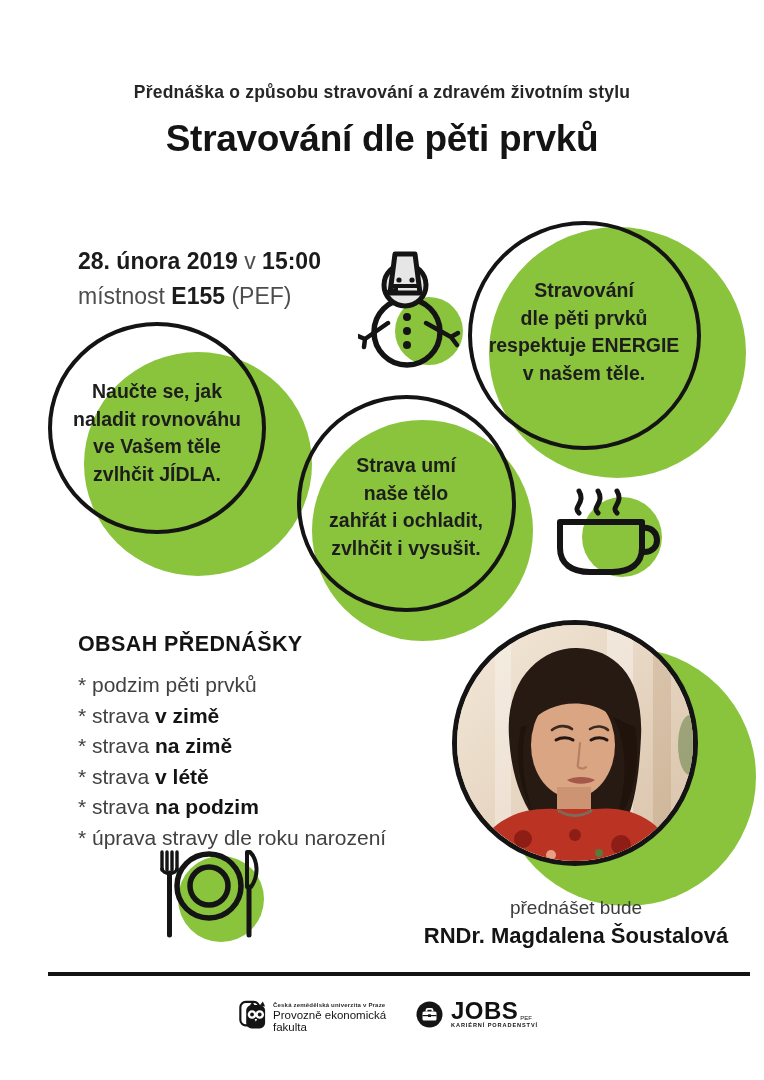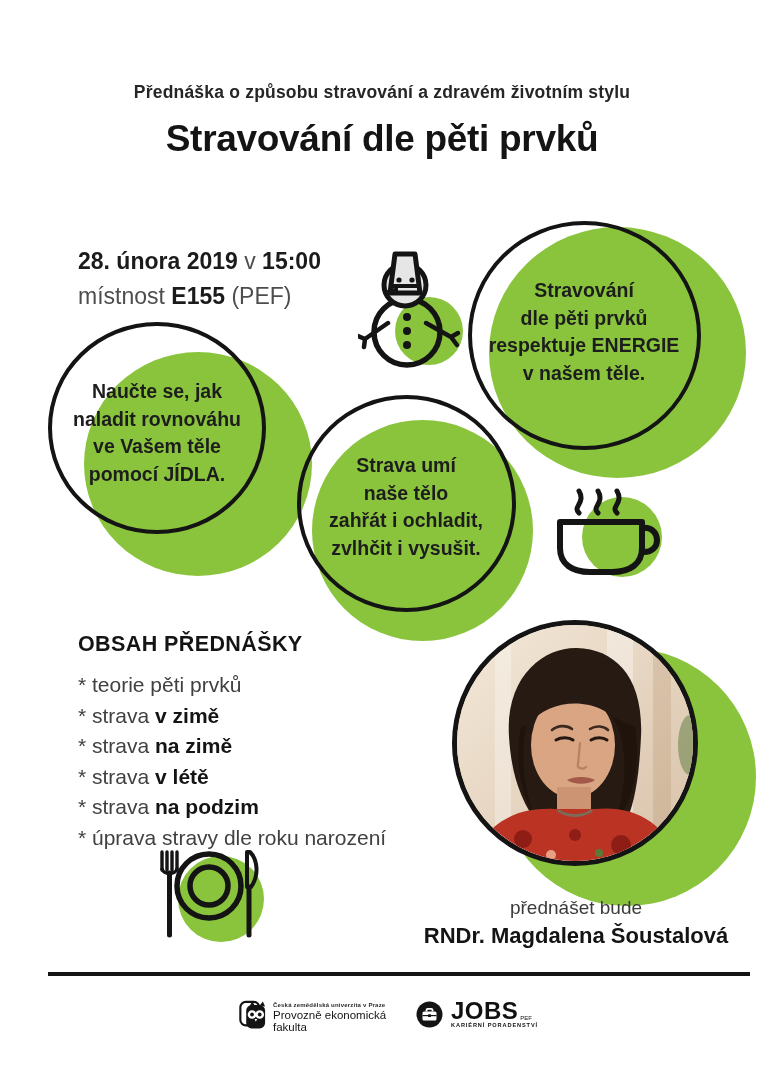--- a/index.html
+++ b/index.html
@@ -79,41 +79,41 @@
   <div class="bubble-text" style="left:474px;top:277px;width:220px;">Stravování
 dle pěti prvků
 respektuje ENERGIE
 v našem těle.</div>
 
   <div class="blob" style="left:84px;top:352px;width:228px;height:224px;"></div>
   <div class="ring" style="left:48px;top:322px;width:218px;height:212px;"></div>
   <div class="bubble-text" style="left:57px;top:378px;width:200px;">Naučte se, jak
 naladit rovnováhu
 ve Vašem těle
-pomocí JÍDLA.</div>
+zvlhčit JÍDLA.</div>
 
   <div class="blob" style="left:312px;top:420px;width:221px;height:221px;"></div>
   <div class="ring" style="left:297px;top:395px;width:219px;height:217px;"></div>
   <div class="bubble-text" style="left:306px;top:452px;width:200px;">Strava umí
 naše tělo
 zahřát i ochladit,
 zvlhčit i vysušit.</div>
 
   <svg class="abs" style="left:548px;top:480px;" width="118" height="104" viewBox="0 0 118 104">
     <circle cx="74" cy="57" r="40" fill="#8ac43d"></circle>
     <path d="M31,33 C24,27 38,23 31,11" fill="none" stroke="#141414" stroke-width="5" stroke-linecap="round"></path>
     <path d="M50,33 C43,27 57,23 50,11" fill="none" stroke="#141414" stroke-width="5" stroke-linecap="round"></path>
     <path d="M69,33 C62,27 76,23 69,11" fill="none" stroke="#141414" stroke-width="5" stroke-linecap="round"></path>
     <path d="M12,42 L94,42 L94,68 C94,84 82,92 64,92 L42,92 C24,92 12,84 12,68 Z" fill="none" stroke="#141414" stroke-width="6" stroke-linejoin="round"></path>
     <path d="M94,48 C113,45 115,74 94,72" fill="none" stroke="#141414" stroke-width="6"></path>
   </svg>
 
   <div class="agenda">
     <h2 class="agenda-heading">OBSAH PŘEDNÁŠKY</h2>
-    <div class="agenda-item"><span>* teorie pěti prvků</span><span class="bold"></span></div>
+    <div class="agenda-item"><span>* podzim pěti prvků</span><span class="bold"></span></div>
     <div class="agenda-item"><span>* strava </span><span class="bold">v zimě</span></div>
     <div class="agenda-item"><span>* strava </span><span class="bold">na zimě</span></div>
     <div class="agenda-item"><span>* strava </span><span class="bold">v létě</span></div>
     <div class="agenda-item"><span>* strava </span><span class="bold">na podzim</span></div>
     <div class="agenda-item"><span>* úprava stravy dle roku narození</span><span class="bold"></span></div>
   </div>
 
   <div class="blob" style="left:498px;top:648px;width:258px;height:258px;"></div>
   <div class="photo-circle">
     <svg width="236" height="236" viewBox="0 0 236 236">

